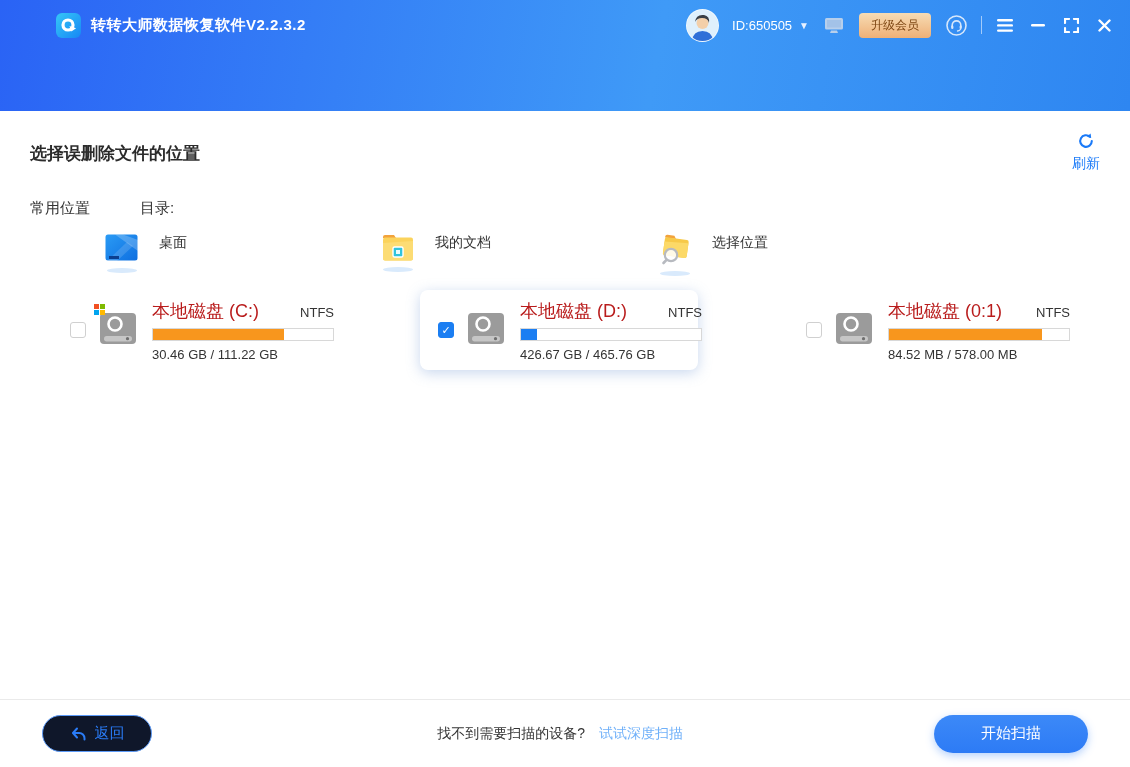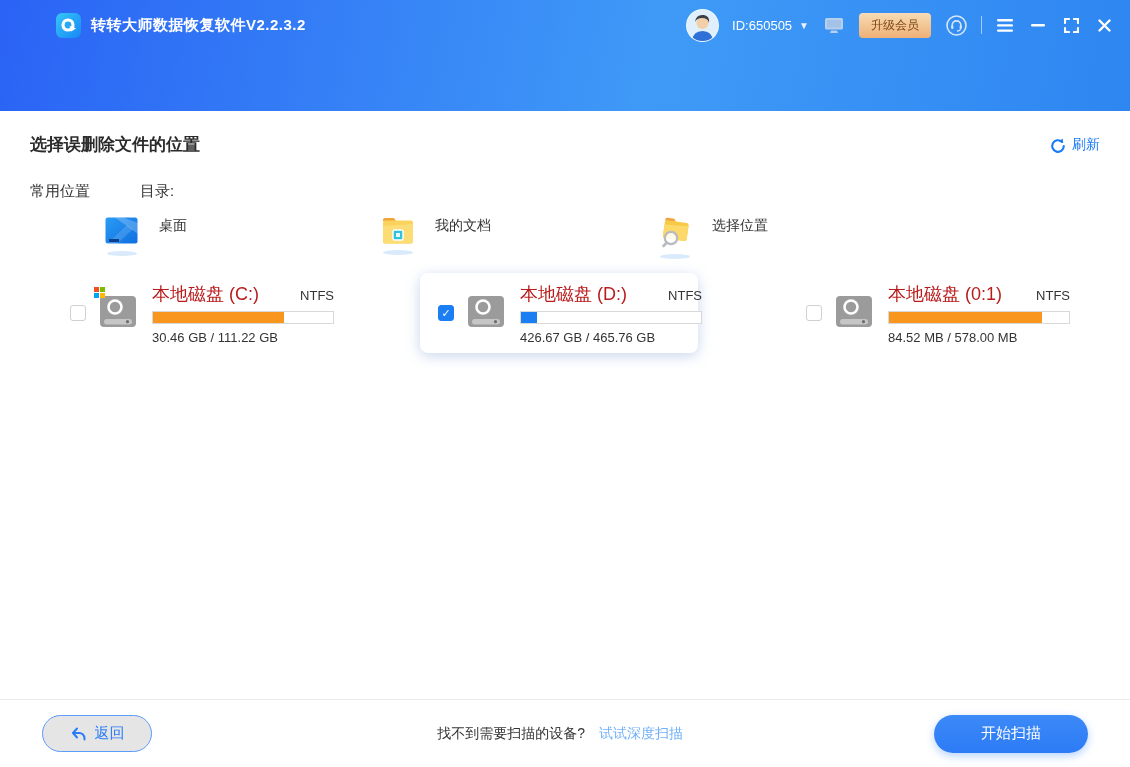--- a/index.html
+++ b/index.html
@@ -18,21 +18,21 @@
   .uid { color:#fff; font-size:13px; }
   .caret { color:#e8f1ff; font-size:10px; margin-left:-6px; cursor:default; }
   .upgrade { background:linear-gradient(180deg,#f7dcb4 0%,#eeb077 100%); color:#7c4512; font-size:12px; padding:4px 12px; border-radius:4px; cursor:pointer; }
   .vdiv { width:1px; height:18px; background:rgba(255,255,255,.55); }
   .wbtn { display:flex; align-items:center; justify-content:center; width:20px; height:20px; cursor:pointer; }
 
   
   .content { flex:1 1 auto; background:#fff; position:relative; }
   .page-header { display:flex; justify-content:space-between; align-items:center; margin:22px 30px 0 30px; }
   .page-title { font-size:17px; font-weight:bold; color:#2b2b2b; }
-  .refresh { display:flex; align-items:flex-end; gap:6px; color:#1a7af8; font-size:14px; cursor:pointer; }
+  .refresh { display:flex; align-items:center; gap:6px; color:#1a7af8; font-size:14px; cursor:pointer;flex-direction:column; }
   .labels-row { display:flex; margin:26px 30px 0 30px; font-size:15px; color:#333; }
   .labels-row .lbl1 { width:110px; }
   .locations-row { display:flex; margin:16px 0 0 105px; }
   .loc-item { width:277px; display:flex; align-items:flex-start; gap:21px; cursor:pointer; }
   .loc-icon-wrap { display:flex; flex-direction:column; align-items:center; }
   .loc-shadow { width:30px; height:5px; border-radius:50%; background:#d9eafc; margin-top:2px; }
   .loc-label { font-size:14px; color:#333; margin-top:0; }
 
   .partition-header { display:flex; align-items:center; margin:18px 30px 0 30px; font-size:15px; color:#333; }
   .ph-count { margin-left:10px; }
@@ -51,21 +51,21 @@
   .part-info { flex:1; }
   .pi-top { display:flex; justify-content:space-between; align-items:baseline; }
   .pi-name { font-size:18px; color:#b91c1c; }
   .pi-fs { font-size:13px; color:#333; }
   .bar-track { width:182px; height:13px; border:1px solid #d8d8d8; background:#fff; margin-top:5px; }
   .bar-fill { height:100%; }
   .pi-size { font-size:13px; color:#333; margin-top:6px; }
 
   
   .footer { flex:0 0 auto; height:68px; border-top:1px solid #eaeaea; background:#fff; display:flex; align-items:center; padding:0 42px; position:relative; }
-  .back-btn { display:flex; align-items:center; justify-content:center; gap:8px; width:110px; height:37px; border:1px solid #5d9bf8; border-radius:19px; color:#2a7cf7; font-size:15px; background:#e5e5e5; cursor:pointer; }
+  .back-btn { display:flex; align-items:center; justify-content:center; gap:8px; width:110px; height:37px; border:1px solid #5d9bf8; border-radius:19px; color:#2a7cf7; font-size:15px; background:#0f172a; cursor:pointer; }
   .foot-center { position:absolute; left:50%; transform:translateX(-52%); display:flex; gap:14px; font-size:14px; }
   .hint-text { color:#333; }
   .deep-link { color:#6fb0f9; cursor:pointer; }
   .start-btn { margin-left:auto; width:154px; height:38px; border:none; border-radius:19px; background:linear-gradient(180deg,#3c89f8 0%,#2d7bf5 100%); color:#fff; font-size:15px; cursor:pointer; box-shadow:0 3px 8px rgba(47,125,246,.35); }
 </style>
 </head>
 <body>
 
 <div class="app">
 

